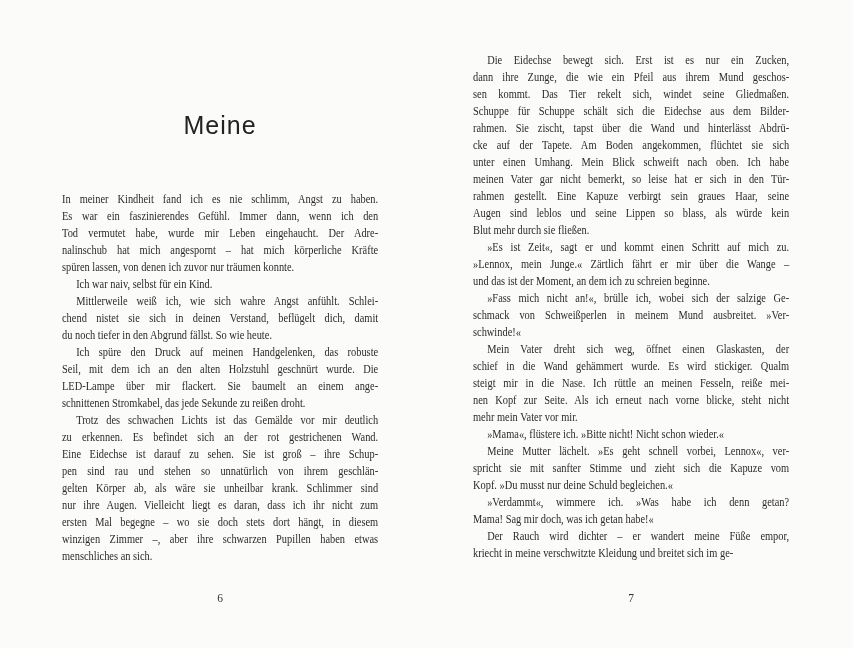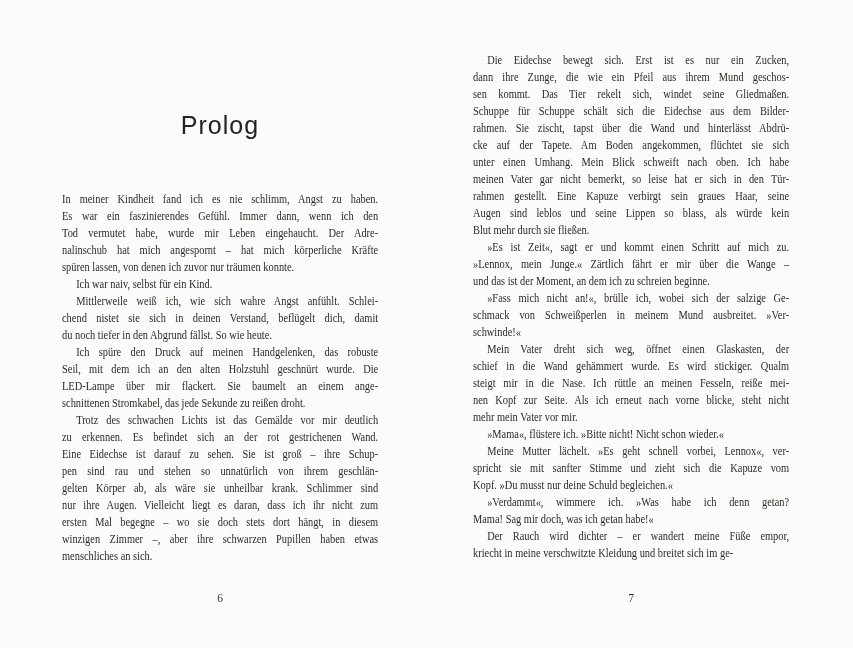--- a/index.html
+++ b/index.html
@@ -73,21 +73,21 @@
     font-size: 11.5px;
     color: #33302c;
   }
 </style>
 </head>
 <body>
 
 <div class="spread">
 
   <section class="page left">
-    <h1 class="chapter-heading">Prolog</h1>
+    <h1 class="chapter-heading">Meine</h1>
     <div class="textblock">
         <div class="para">
           <div class="line">In meiner Kindheit fand ich es nie schlimm, Angst zu haben.</div>
           <div class="line">Es war ein faszinierendes Gefühl. Immer dann, wenn ich den</div>
           <div class="line">Tod vermutet habe, wurde mir Leben eingehaucht. Der Adre-</div>
           <div class="line">nalinschub hat mich angespornt – hat mich körperliche Kräfte</div>
           <div class="line last">spüren lassen, von denen ich zuvor nur träumen konnte.</div>
         </div>
         <div class="para">
           <div class="line last indent">Ich war naiv, selbst für ein Kind.</div>

